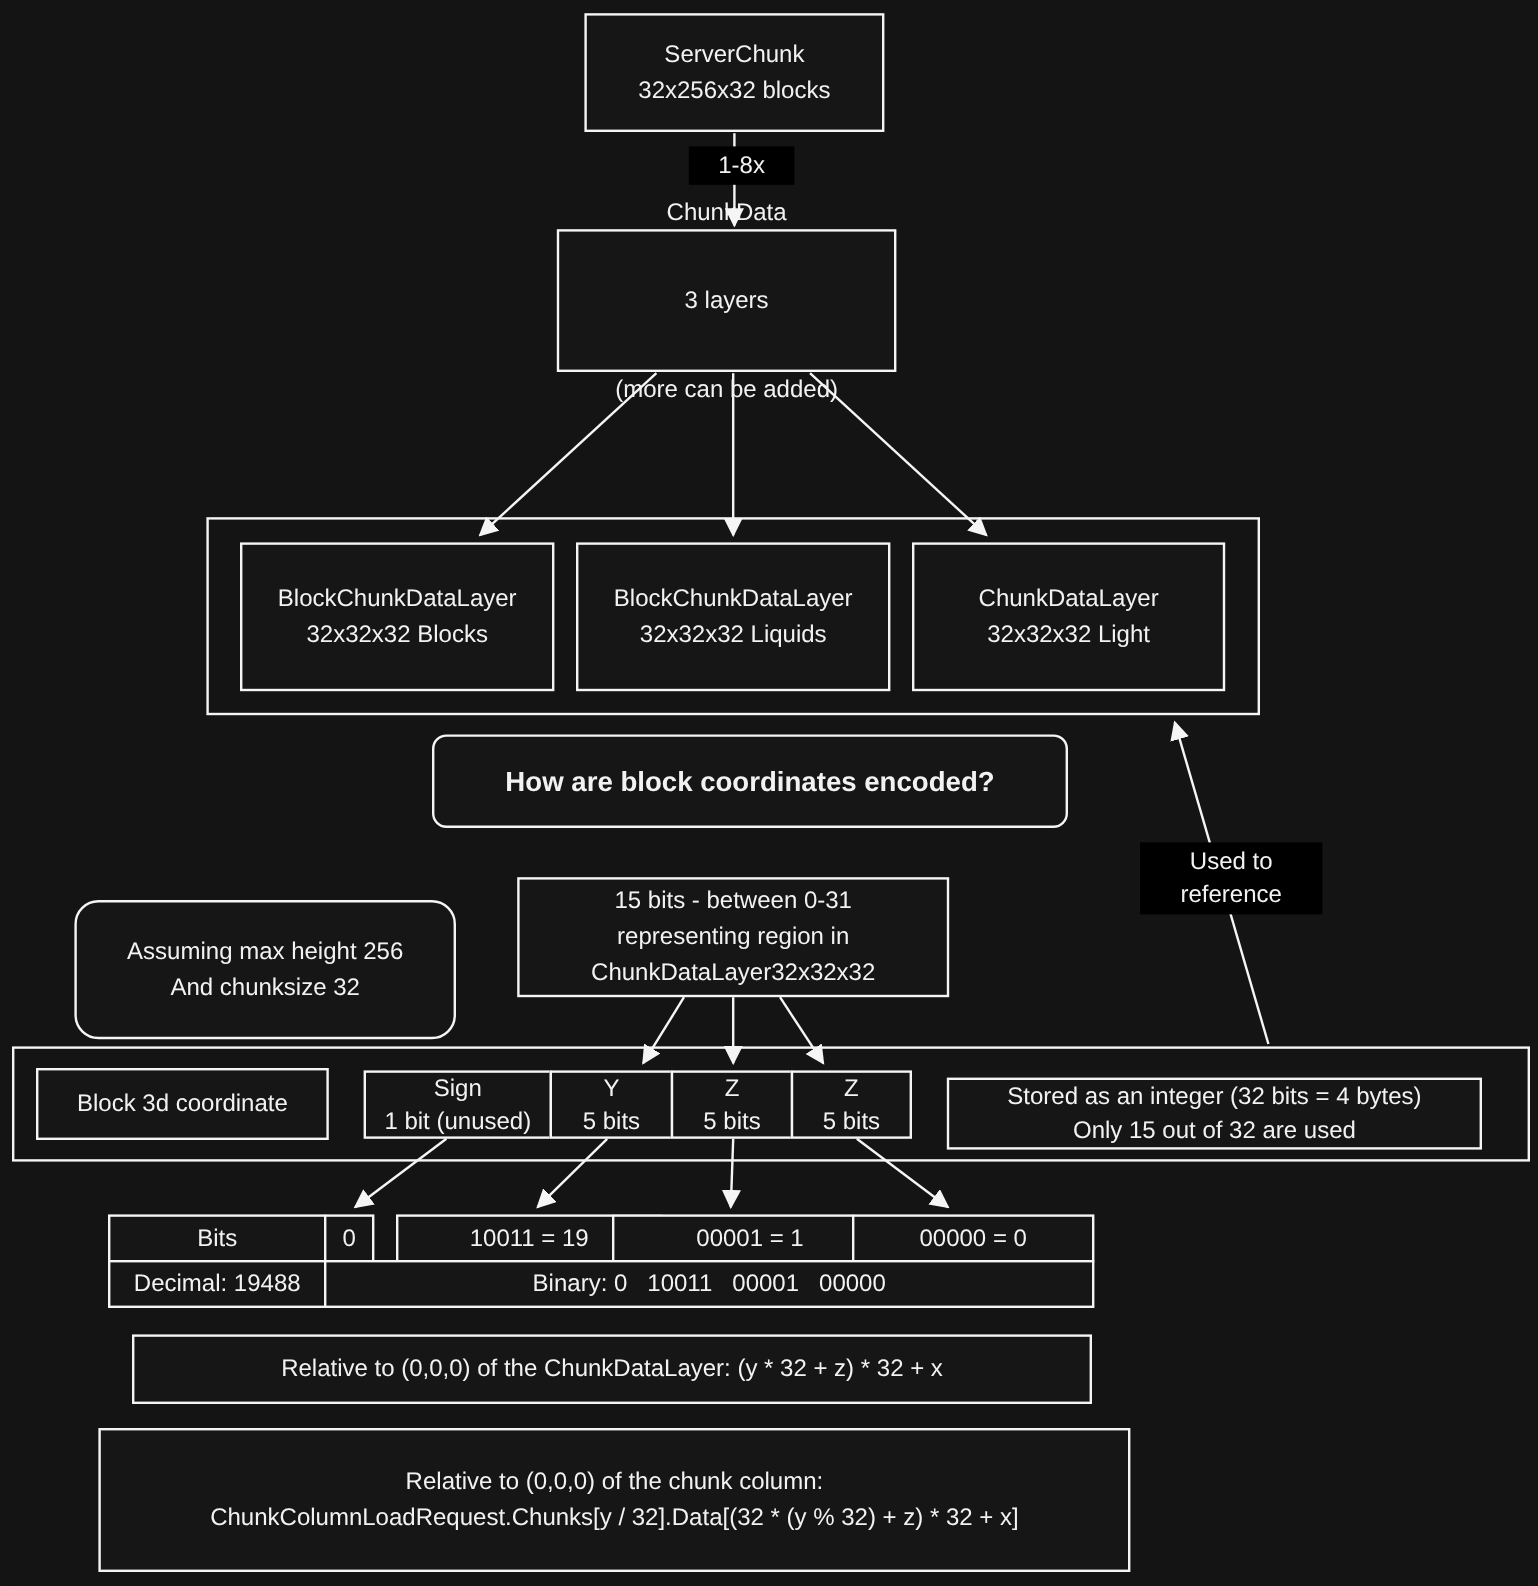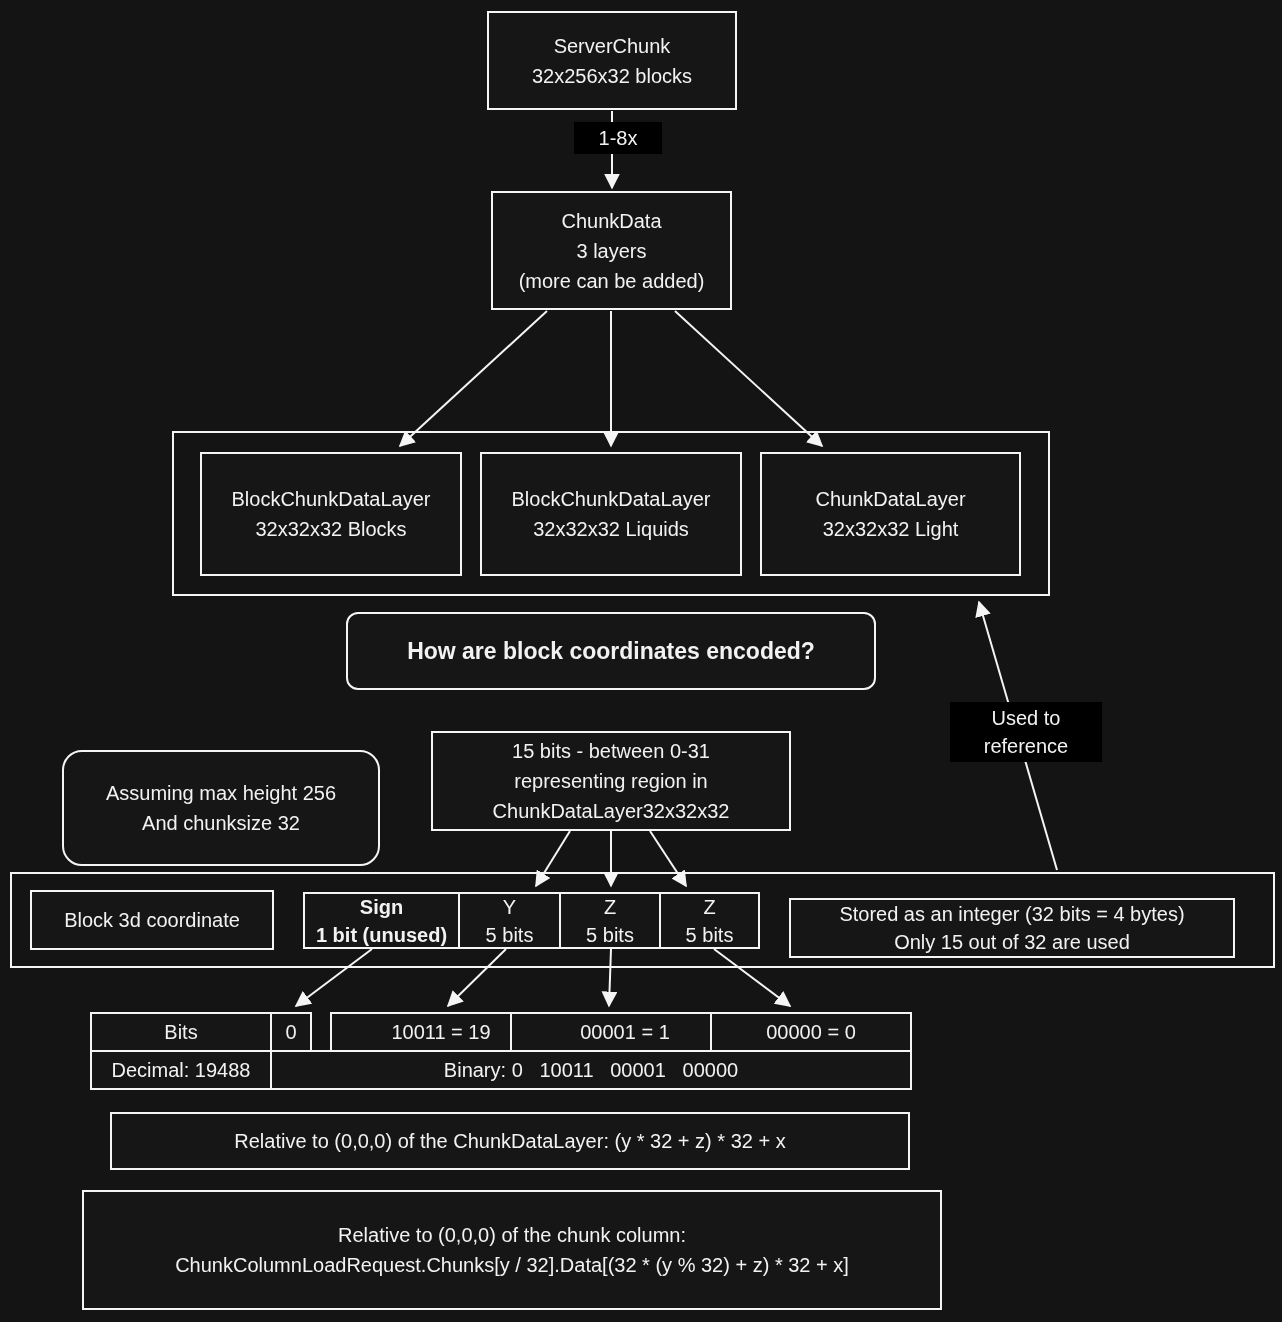--- a/index.html
+++ b/index.html
@@ -28,21 +28,21 @@
 </head>
 <body>
 
 <div id="stage">
 
   <div class="box" style="left:487px; top:11px; width:250px; height:99px;">
     <div>ServerChunk</div>
     <div>32x256x32 blocks</div>
   </div>
 
-  <div class="box" style="left:491px; top:191px; width:241px; height:119px;">
+  <div class="box" style="left:464px; top:191px; width:283px; height:119px;gap:44px;">
     <div>ChunkData</div>
     <div>3 layers</div>
     <div>(more can be added)</div>
   </div>
 
   <div class="box container" style="left:172px; top:431px; width:878px; height:165px;"></div>
 
   <div class="box" style="left:200px; top:452px; width:262px; height:124px;">
     <div>BlockChunkDataLayer</div>
     <div>32x32x32 Blocks</div>
@@ -51,42 +51,42 @@
   <div class="box" style="left:480px; top:452px; width:262px; height:124px;">
     <div>BlockChunkDataLayer</div>
     <div>32x32x32 Liquids</div>
   </div>
 
   <div class="box" style="left:760px; top:452px; width:261px; height:124px;">
     <div>ChunkDataLayer</div>
     <div>32x32x32 Light</div>
   </div>
 
-  <div class="box rounded-sm bold" style="left:346px; top:612px; width:530px; height:78px;">
+  <div class="box rounded-sm bold" style="left:360px; top:612px; width:530px; height:78px;">
     <div>How are block coordinates encoded?</div>
   </div>
 
   <div class="box rounded-lg" style="left:62px; top:722px; width:318px; height:116px;">
     <div>Assuming max height 256</div>
     <div>And chunksize 32</div>
   </div>
 
   <div class="box" style="left:431px; top:731px; width:360px; height:100px;">
     <div>15 bits - between 0-31</div>
     <div>representing region in</div>
     <div>ChunkDataLayer32x32x32</div>
   </div>
 
   <div class="box container" style="left:10px; top:872px; width:1265px; height:96px;"></div>
 
   <div class="box" style="left:30px; top:890px; width:244px; height:60px;">
     <div>Block 3d coordinate</div>
   </div>
 
-  <div class="box cell" style="left:303px; top:892px; width:157px; height:57px;font-weight:bold;">
+  <div class="box cell" style="left:303px; top:892px; width:157px; height:57px;">
     <div>Sign</div>
     <div>1 bit (unused)</div>
   </div>
   <div class="box cell" style="left:458px; top:892px; width:103px; height:57px;">
     <div>Y</div>
     <div>5 bits</div>
   </div>
   <div class="box cell" style="left:559px; top:892px; width:102px; height:57px;">
     <div>Z</div>
     <div>5 bits</div>

